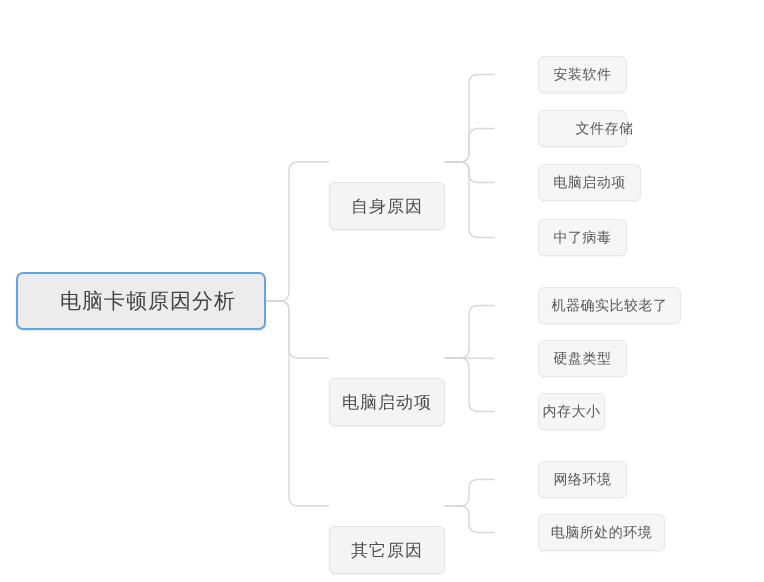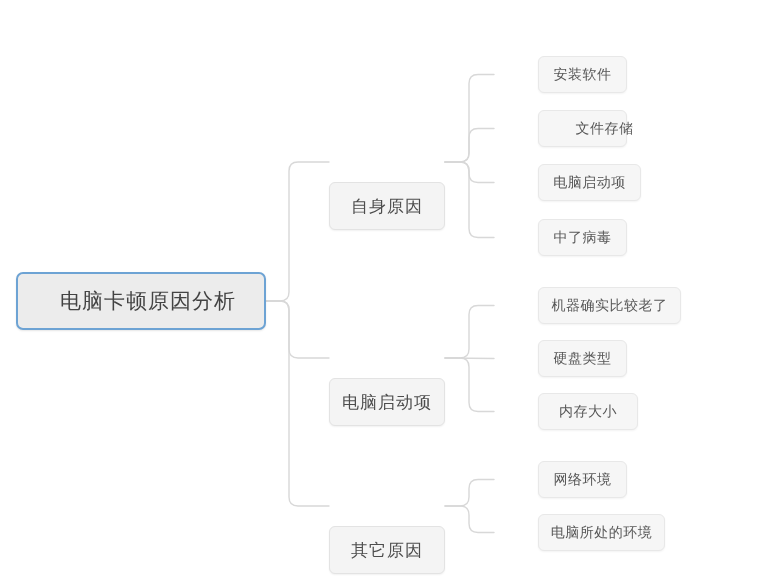--- a/index.html
+++ b/index.html
@@ -85,18 +85,18 @@
   <div id="node-layer">
       <div class="node node-root" style="left: 16px; top: 272px; width: 250px; height: 58px; padding-left: 14px;">电脑卡顿原因分析</div>
       <div class="node node-branch" style="left: 329px; top: 138px; width: 116px; height: 48px;">自身原因</div>
       <div class="node node-leaf" style="left: 494px; top: 56px; width: 89px; height: 37px;">安装软件</div>
       <div class="node node-leaf" style="left: 494px; top: 110px; width: 89px; height: 37px; padding-left: 44px;">文件存储</div>
       <div class="node node-leaf" style="left: 494px; top: 164px; width: 103px; height: 37px;">电脑启动项</div>
       <div class="node node-leaf" style="left: 494px; top: 219px; width: 89px; height: 37px; text-align: right;">中了病毒</div>
       <div class="node node-branch" style="left: 329px; top: 334px; width: 116px; height: 48px;">电脑启动项</div>
       <div class="node node-leaf" style="left: 494px; top: 287px; width: 143px; height: 37px;">机器确实比较老了</div>
       <div class="node node-leaf" style="left: 494px; top: 340px; width: 89px; height: 37px; text-align: right;">硬盘类型</div>
-      <div class="node node-leaf" style="left: 494px; top: 393px; width: 100px; height: 37px;">内存大小</div>
+      <div class="node node-leaf" style="left: 494px; top: 393px; width: 67px; height: 37px;">内存大小</div>
       <div class="node node-branch" style="left: 329px; top: 482px; width: 116px; height: 48px;">其它原因</div>
       <div class="node node-leaf" style="left: 494px; top: 461px; width: 89px; height: 37px;">网络环境</div>
       <div class="node node-leaf" style="left: 494px; top: 514px; width: 127px; height: 37px;">电脑所处的环境</div>
     </div>
 </div>
 
 </body></html>

